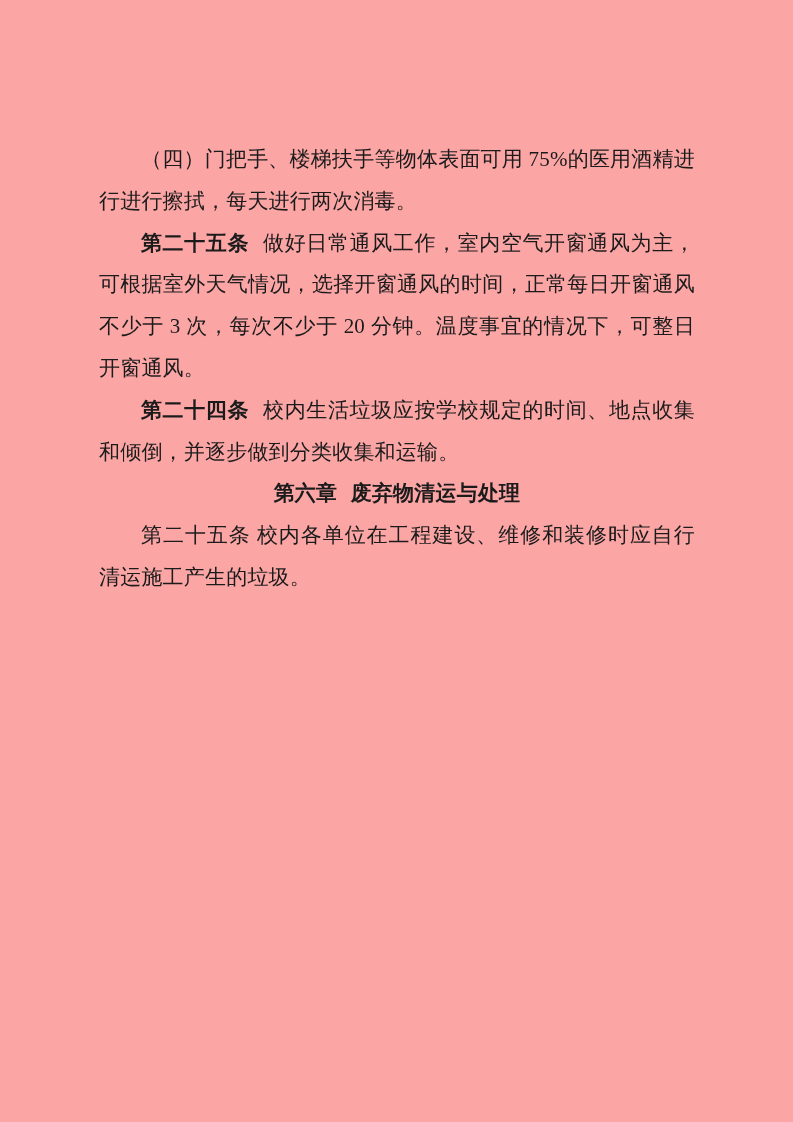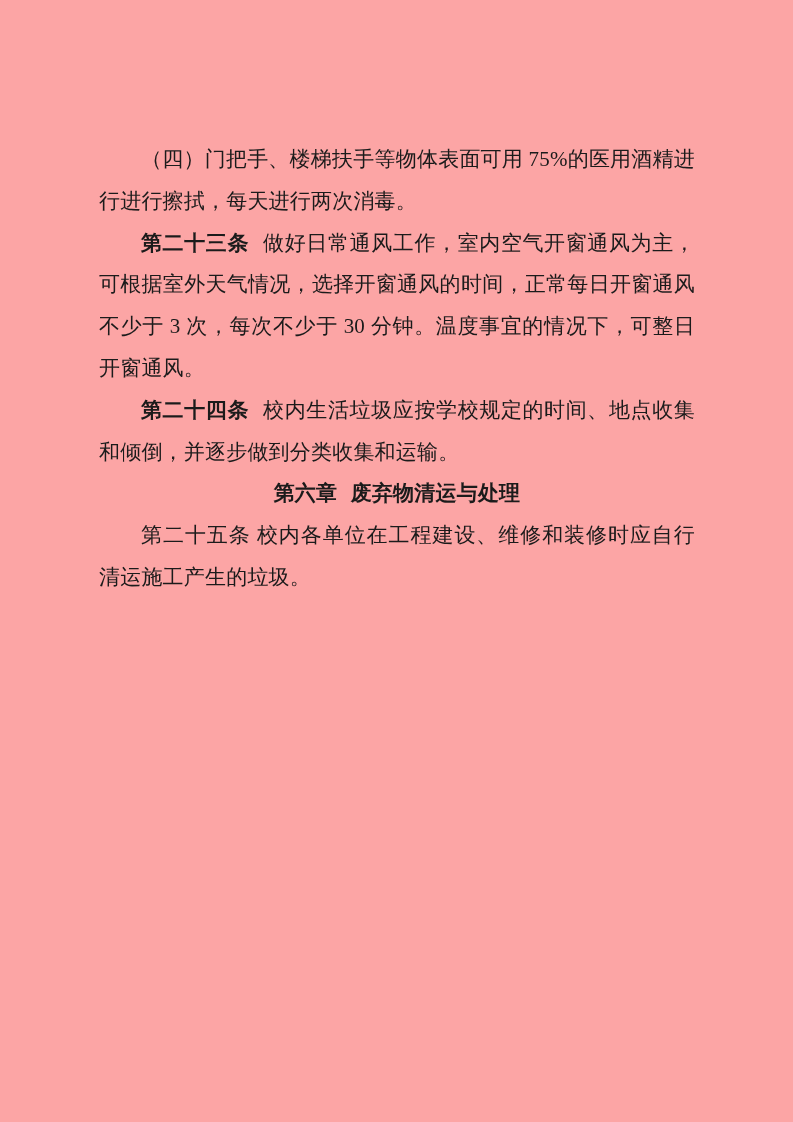--- a/index.html
+++ b/index.html
@@ -47,21 +47,21 @@
 <body>
 
 <div class="page">
   <div class="content">
 
     <p class="para"><span>（四）门把手、楼梯扶手等物体表面可用 75%的医用酒精进行进行擦拭，每天进行两次消毒。</span></p>
 
 
 
 
-    <p class="para"><span class="lead">第二十三条</span><span>做好日常通风工作，室内空气开窗通风为主，可根据室外天气情况，选择开窗通风的时间，正常每日开窗通风不少于 3 次，每次不少于 30 分钟。温度事宜的情况下，可整日开窗通风。</span></p>
+    <p class="para"><span class="lead">第二十五条</span><span>做好日常通风工作，室内空气开窗通风为主，可根据室外天气情况，选择开窗通风的时间，正常每日开窗通风不少于 3 次，每次不少于 20 分钟。温度事宜的情况下，可整日开窗通风。</span></p>
 
     <p class="para"><span class="lead">第二十四条</span><span>校内生活垃圾应按学校规定的时间、地点收集和倾倒，并逐步做到分类收集和运输。</span></p>
 
     <p class="para heading"><span>第六章 废弃物清运与处理</span></p>
 
     <p class="para"><span>第二十五条 校内各单位在工程建设、维修和装修时应自行清运施工产生的垃圾。</span></p>
 
   </div>
 </div>
 

